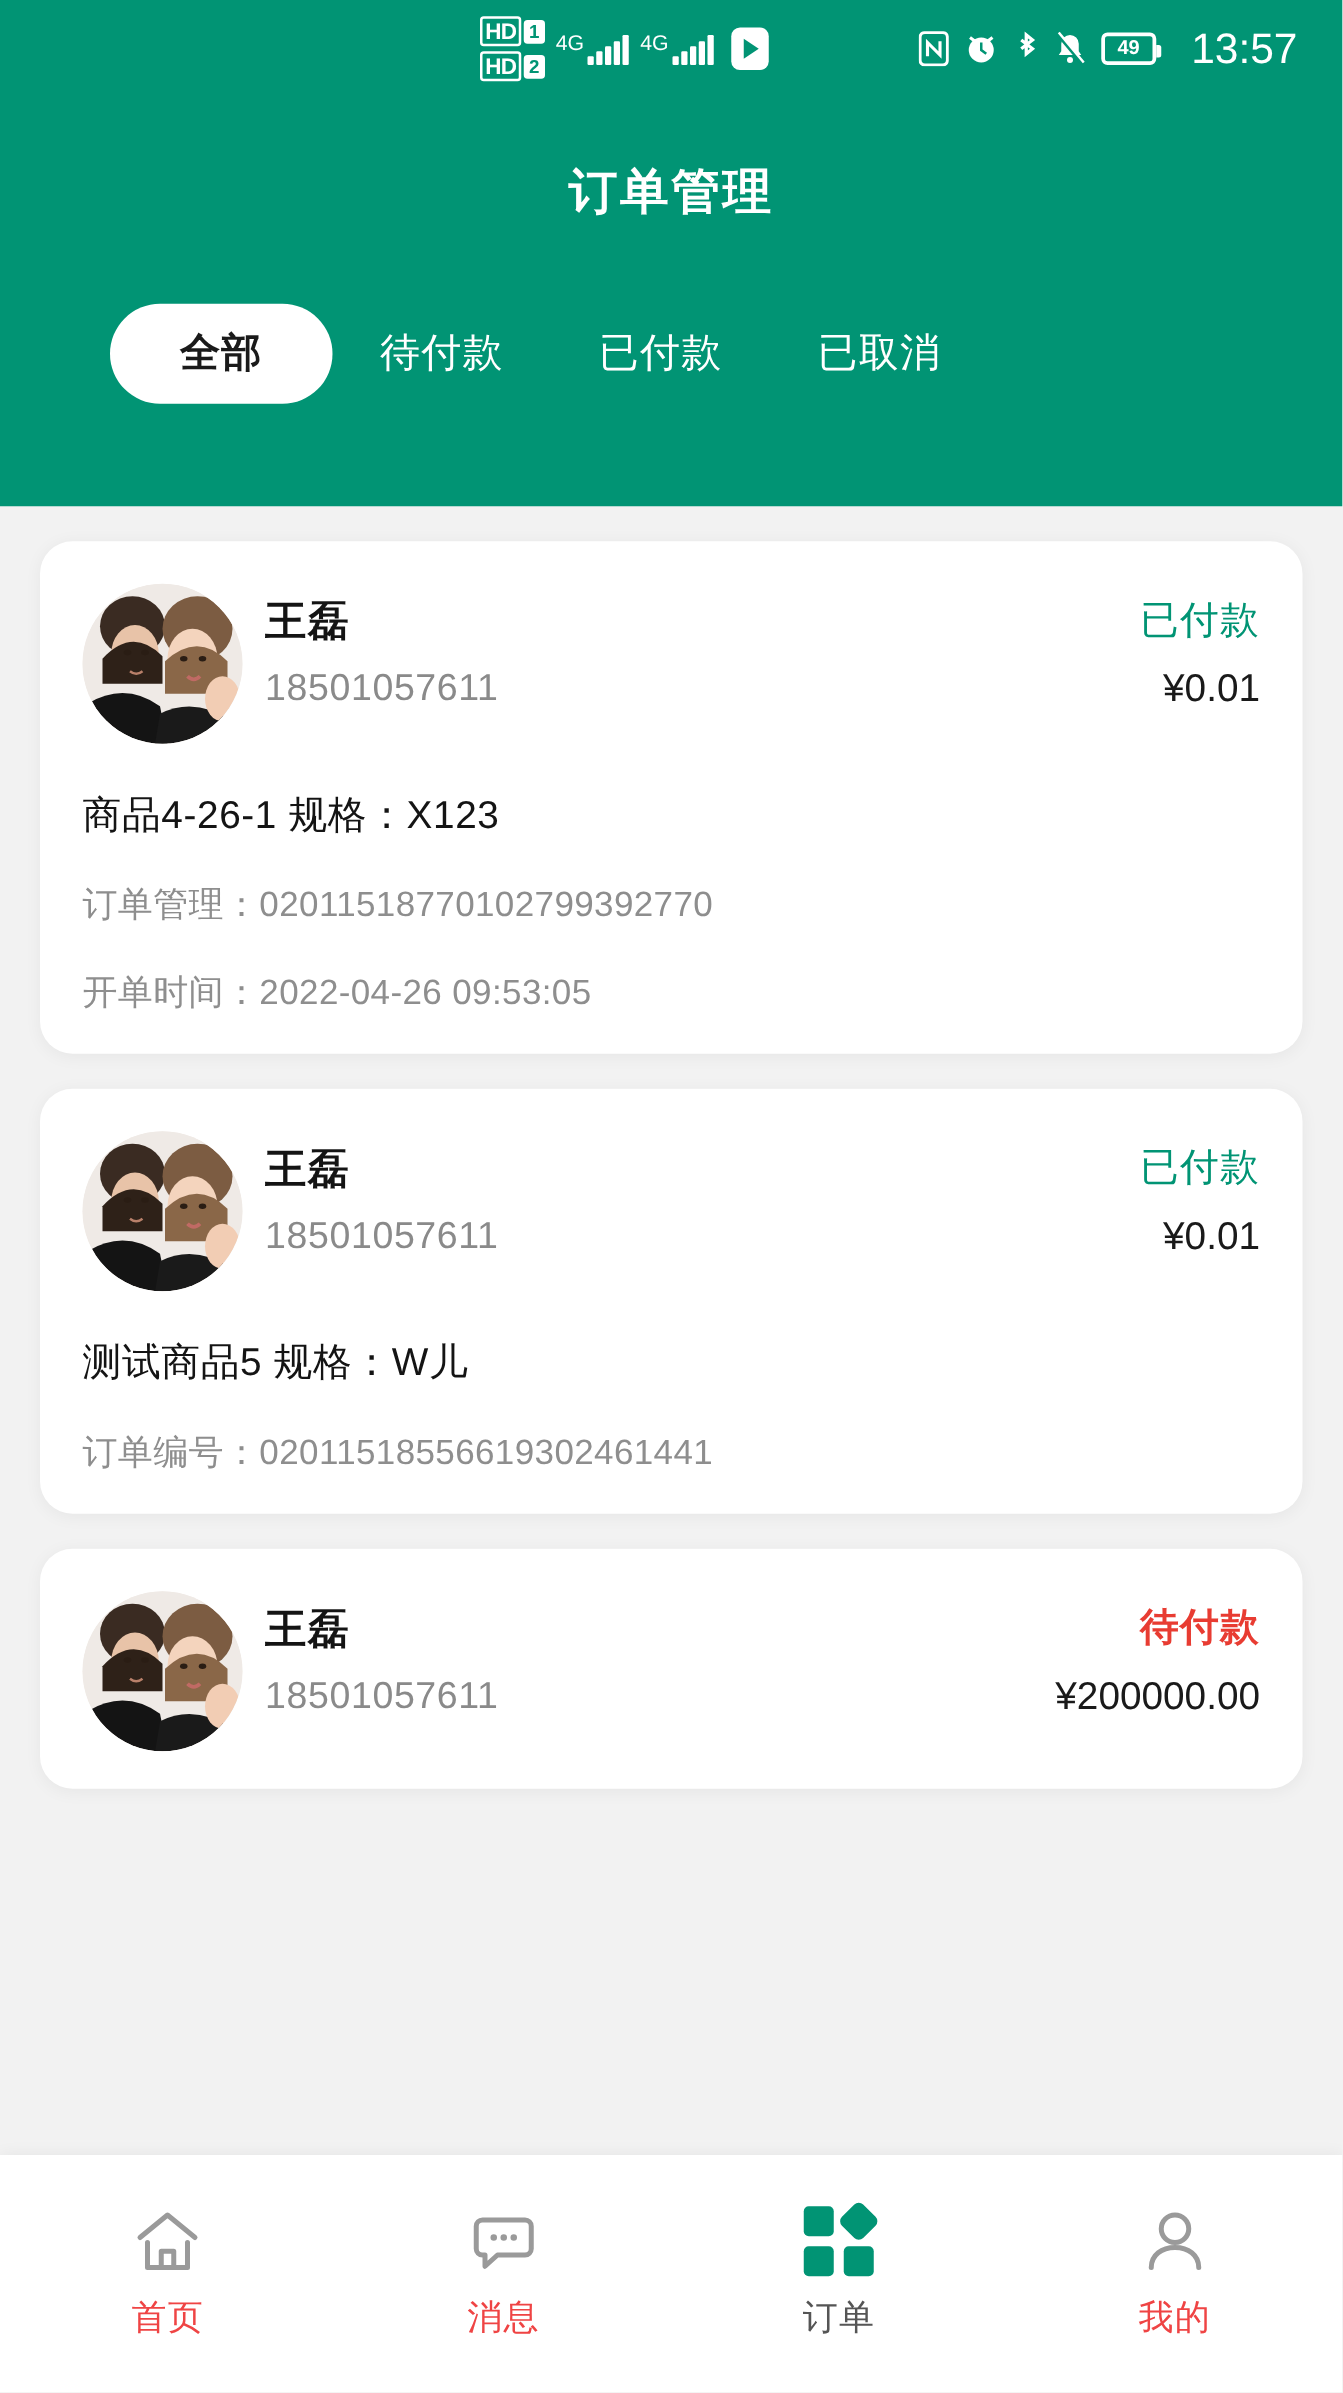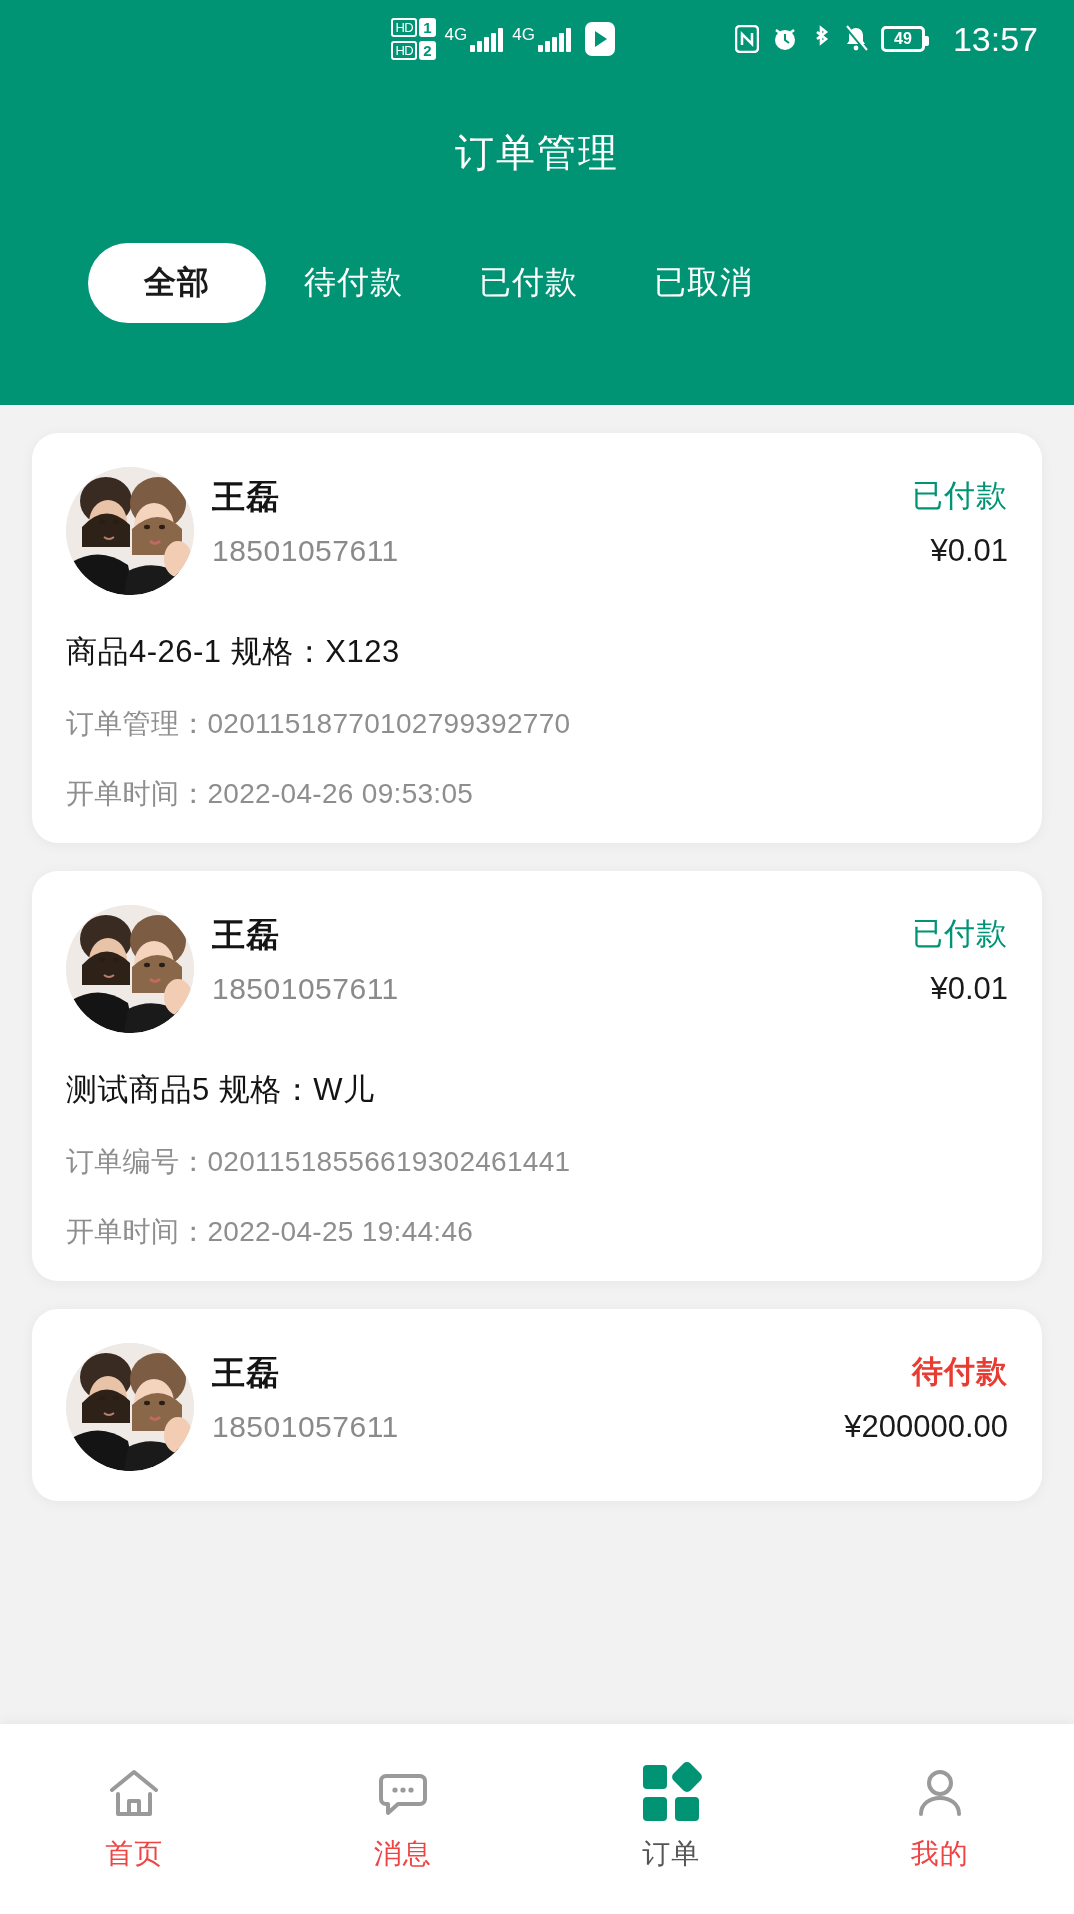--- a/index.html
+++ b/index.html
@@ -21,21 +21,21 @@
     height: 78px; display: flex; align-items: center;
     justify-content: flex-end; padding: 0 36px 0 0;
     color: #ffffff;
   }
   .sb-left-icons { display: flex; align-items: center; gap: 9px; margin-right: 120px; }
   .hd-stack { display: flex; flex-direction: column; gap: 4px; }
   .hd-box {
     display: flex; align-items: center; gap: 2px;
   }
   .hd-tag {
-    font-size: 13px; font-weight: 400; line-height: 1;
+    font-size: 18px; font-weight: 700; line-height: 1;
     border: 2px solid #ffffff; border-radius: 3px;
     padding: 1px 2px; letter-spacing: -0.5px; margin-left: 36px;
   }
   .hd-num {
     font-size: 15px; font-weight: 700; line-height: 1;
     background: #ffffff; color: #019474; border-radius: 3px;
     padding: 2px 4px;
   }
   .sig { display: flex; align-items: flex-end; gap: 2px; }
   .sig-label { font-size: 17px; font-weight: 400; line-height: 1; margin-right: 1px; align-self: flex-start; }
@@ -62,21 +62,21 @@
     position: relative; display: flex; align-items: center; justify-content: center;
   }
   .battery::after {
     content: ""; position: absolute; right: -7px; top: 7px;
     width: 4px; height: 10px; background: #ffffff; border-radius: 0 2px 2px 0;
   }
   .battery span { font-size: 16px; font-weight: 700; color: #ffffff; line-height: 1; }
   .clock { font-size: 34px; font-weight: 400; color: #ffffff; margin-left: 16px; letter-spacing: 0px; }
 
   .page-title {
-    text-align: center; color: #ffffff; font-size: 39px; font-weight: 400;
+    text-align: center; color: #ffffff; font-size: 39px; font-weight: 700;
     margin-top: 48px; letter-spacing: 2px;
   }
 
   
   .tabs {
     position: absolute; left: 0; right: 0; top: 243px;
     display: flex; align-items: center; padding-left: 88px; gap: 0;
   }
   .tab {
     color: #ffffff; font-size: 32px; font-weight: 400;
@@ -292,21 +292,20 @@
           <div class="who-name">王磊</div>
           <div class="who-phone">18501057611</div>
         </div>
         <div class="money">
           <div class="status paid">已付款</div>
           <div class="price">¥0.01</div>
         </div>
       </div>
       <div class="goods">测试商品5  规格：W儿</div>
       <div class="meta">订单编号：02011518556619302461441</div>
-      <div class="meta">开单时间：2022-04-25 19:44:46</div>
     </div>
 
     <div class="card">
       <div class="card-head">
         <div class="avatar">
           <svg viewBox="0 0 128 128">
             <defs>
                 <clipPath id="c3">
                   <circle cx="64" cy="64" r="64"></circle>
                 </clipPath>

